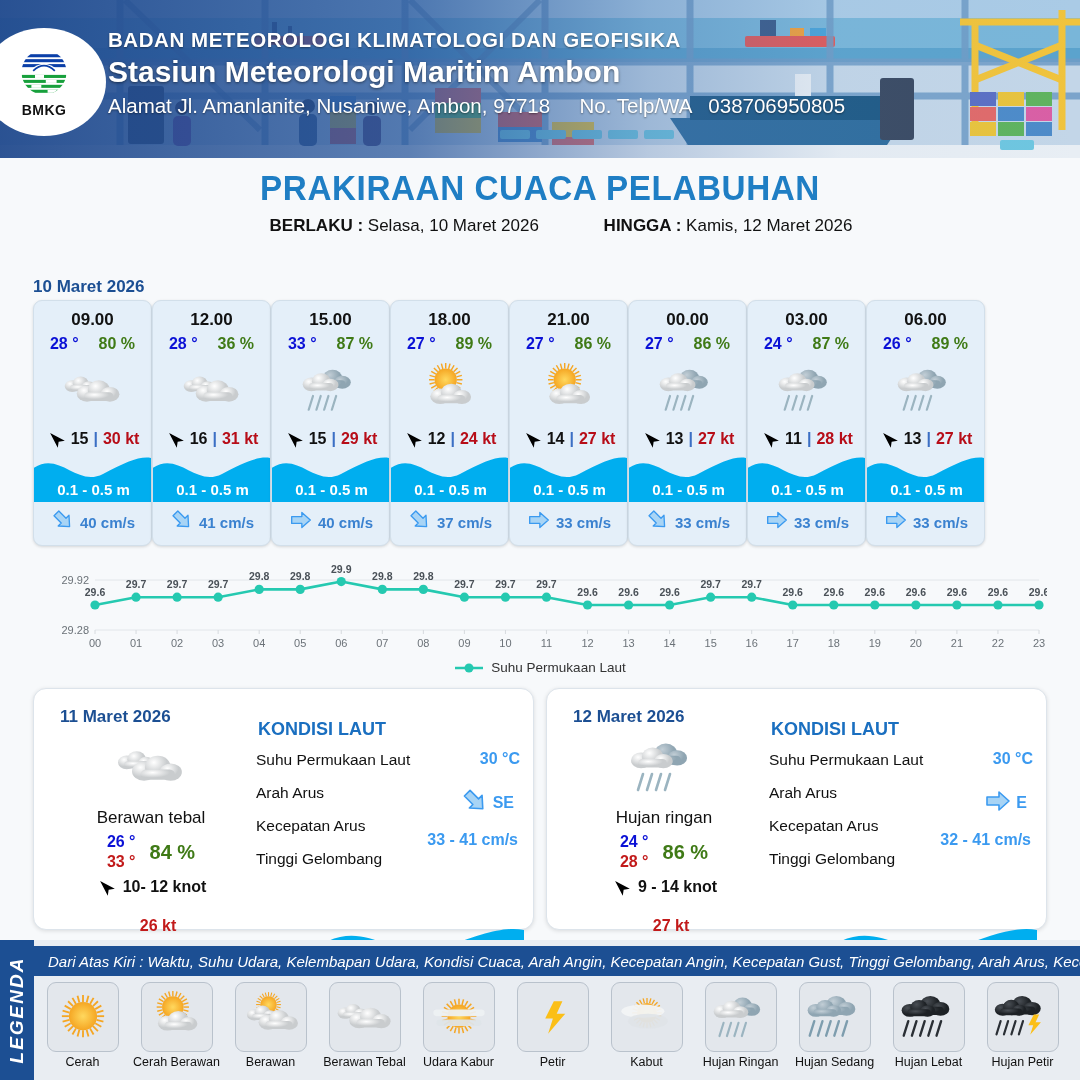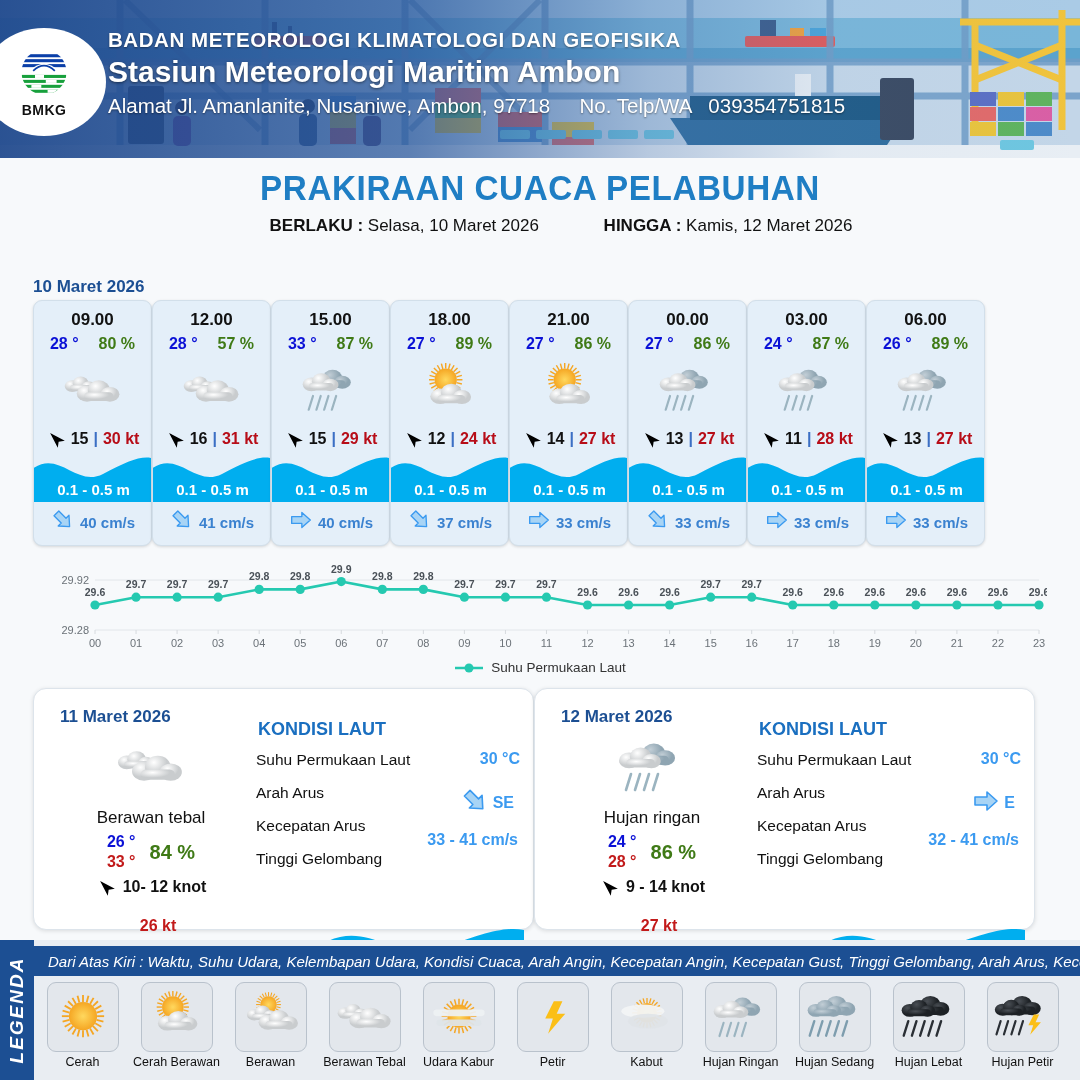--- a/index.html
+++ b/index.html
@@ -97,21 +97,21 @@
   
   .chart-box { position: absolute; left: 33px; top: 558px; width: 1014px; height: 95px; }
   .chart-box svg { display: block; }
   .chart-legend {
     position: absolute; left: 0; top: 660px; width: 1080px;
     display: flex; align-items: center; justify-content: center; gap: 7px;
   }
   .cl-txt { font-size: 13.5px; color: #333; }
 
   
-  .panels { position: absolute; left: 33px; top: 688px; width: 1014px; display: flex; gap: 0; }
+  .panels { position: absolute; left: 33px; top: 688px; width: 1014px; display: flex; gap: 12px; }
   .panel {
     width: 501px; height: 242px;
     background: #fff; border: 1px solid #dde4eb; border-radius: 13px;
     box-shadow: 0 1px 4px rgba(0,0,0,.12);
     position: relative;
   }
   .p-date { position: absolute; left: 26px; top: 18px; font-size: 17px; font-weight: bold; color: #1c4f93; }
   .p-left { position: absolute; left: 22px; top: 45px; width: 190px; text-align: center; }
   .p-icon { height: 66px; display: flex; align-items: center; justify-content: center; }
   .p-cond { font-size: 17px; color: #111; margin-top: 8px; }
@@ -309,21 +309,21 @@
   </div>
 
   <div class="hdr-text">
     <div class="h-line1">BADAN METEOROLOGI KLIMATOLOGI DAN GEOFISIKA</div>
     <div class="h-line2">Stasiun Meteorologi Maritim Ambon</div>
     <div class="h-line3">
       <span>Alamat Jl. Amanlanite, Nusaniwe, Ambon, 97718</span>
       <span class="gap"></span>
       <span>No. Telp/WA</span>
       <span>&nbsp;</span>
-      <span>039354751815</span>
+      <span>038706950805</span>
     </div>
   </div>
 </div>
 
 <div class="title-wrap">
   <div class="t-main">PRAKIRAAN CUACA PELABUHAN</div>
   <div class="t-valid">
     <span class="blk1">
       <span class="lbl">BERLAKU :</span>
       <span>Selasa, 10 Maret 2026</span>
@@ -400,21 +400,21 @@
        <path d="M2 9 L14 9 L14 4 L24 13 L14 22 L14 17 L2 17 Z" fill="#a8d4f5" stroke="#3b9af0" stroke-width="1.6" stroke-linejoin="round"></path>
      </g>
           </svg></span>
       <span class="c-curtxt">40 cm/s</span>
     </div>
     </div>
     <div class="card">
     <div class="c-time">12.00</div>
     <div class="c-th">
       <span class="c-temp">28 °</span>
-      <span class="c-hum">57 %</span>
+      <span class="c-hum">36 %</span>
     </div>
     <div class="c-icon">
         <svg width="60" height="60" viewBox="0 0 70 70">
           <defs>
     <radialGradient id="clberawan-tebal-icon60" cx="35%" cy="30%">
       <stop offset="0" stop-color="#ffffff"></stop>
               <stop offset="1" stop-color="#c9ccce"></stop>
     </radialGradient>
     <radialGradient id="dkberawan-tebal-icon60" cx="35%" cy="30%">
       <stop offset="0" stop-color="#c2ced6"></stop>

